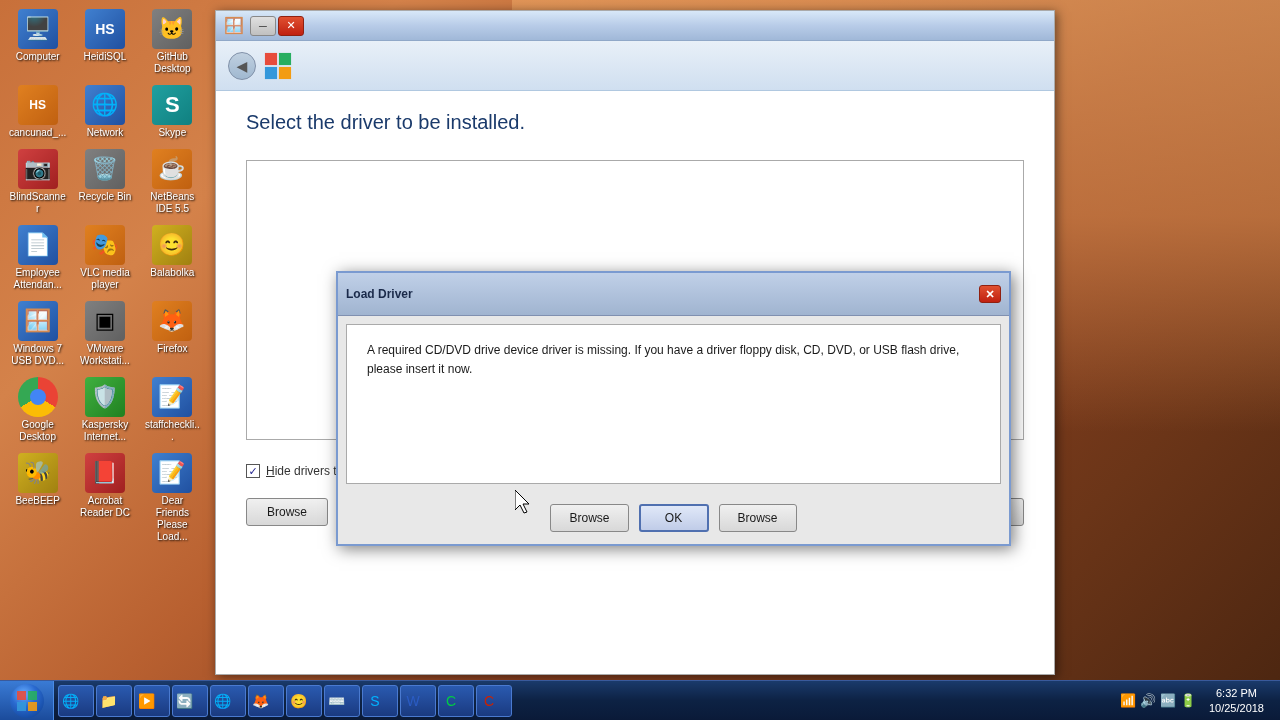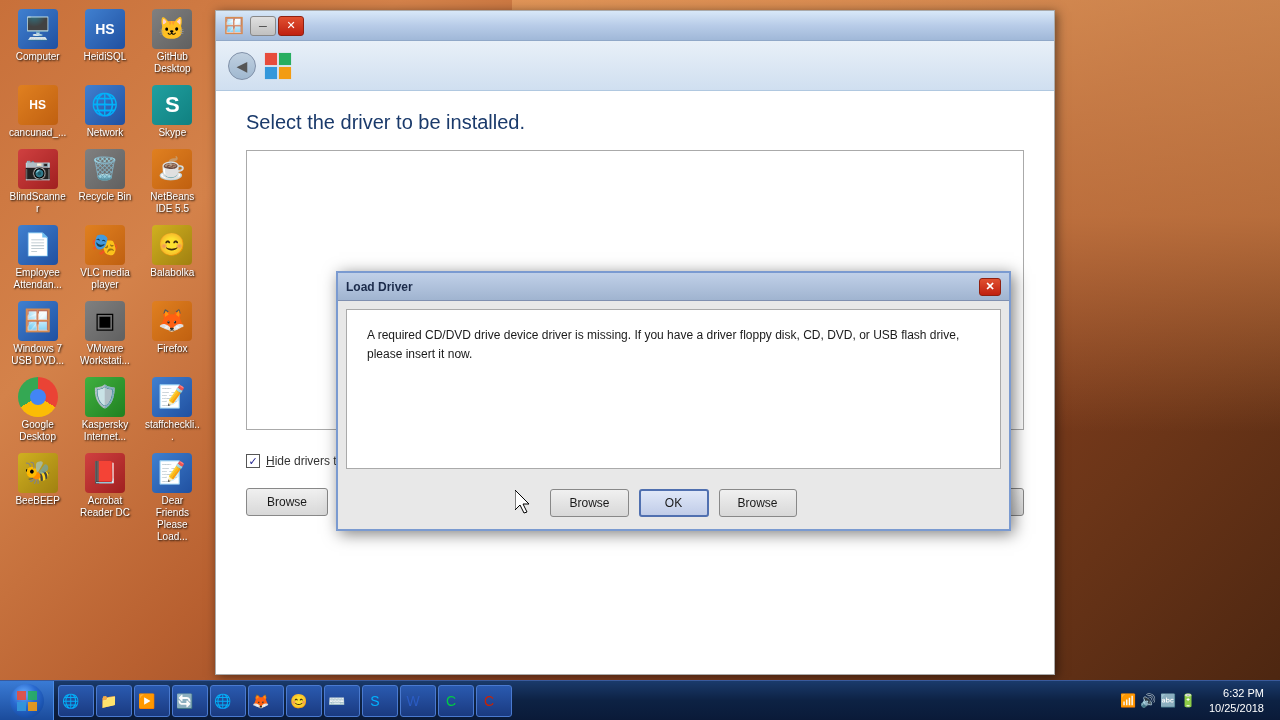--- a/index.html
+++ b/index.html
@@ -105,21 +105,21 @@
       display: flex;
       align-items: center;
       height: 100%;
       padding: 0 8px;
       gap: 4px;
     }
 
     .taskbar-clock {
       color: white;
       font-size: 11px;
-      text-align: right;
+      text-align: center;
       line-height: 1.3;
       padding: 0 8px;
     }
 
     
     .desktop-icons {
       position: absolute;
       top: 5px;
       left: 5px;
       width: 200px;
@@ -256,21 +256,21 @@
       flex: 1;
       background: white;
       padding: 20px 30px;
       display: flex;
       flex-direction: column;
     }
 
     .section-title {
       font-size: 20px;
       color: #1a3a6b;
-      margin-bottom: 16px;
+      margin-bottom: 26px;
       font-weight: normal;
     }
 
     .driver-list-area {
       border: 1px solid #aaa;
       flex: 1;
       background: white;
       margin-bottom: 16px;
       min-height: 200px;
       max-height: 280px;
@@ -343,21 +343,21 @@
       position: absolute;
       top: 260px;
       left: 120px;
       width: 675px;
       background: #e8e8e8;
       border: 2px solid #7a9ad0;
       box-shadow: 3px 3px 15px rgba(0,0,0,0.5);
     }
 
     .dialog-titlebar {
-      height: 28px;
+      height: 43px;
       background: linear-gradient(180deg, #c0d0e8 0%, #a0b4d0 100%);
       display: flex;
       align-items: center;
       padding: 0 8px;
       border-bottom: 1px solid #8090b0;
     }
 
     .dialog-title-text {
       font-size: 12px;
       color: #1a2a4a;

